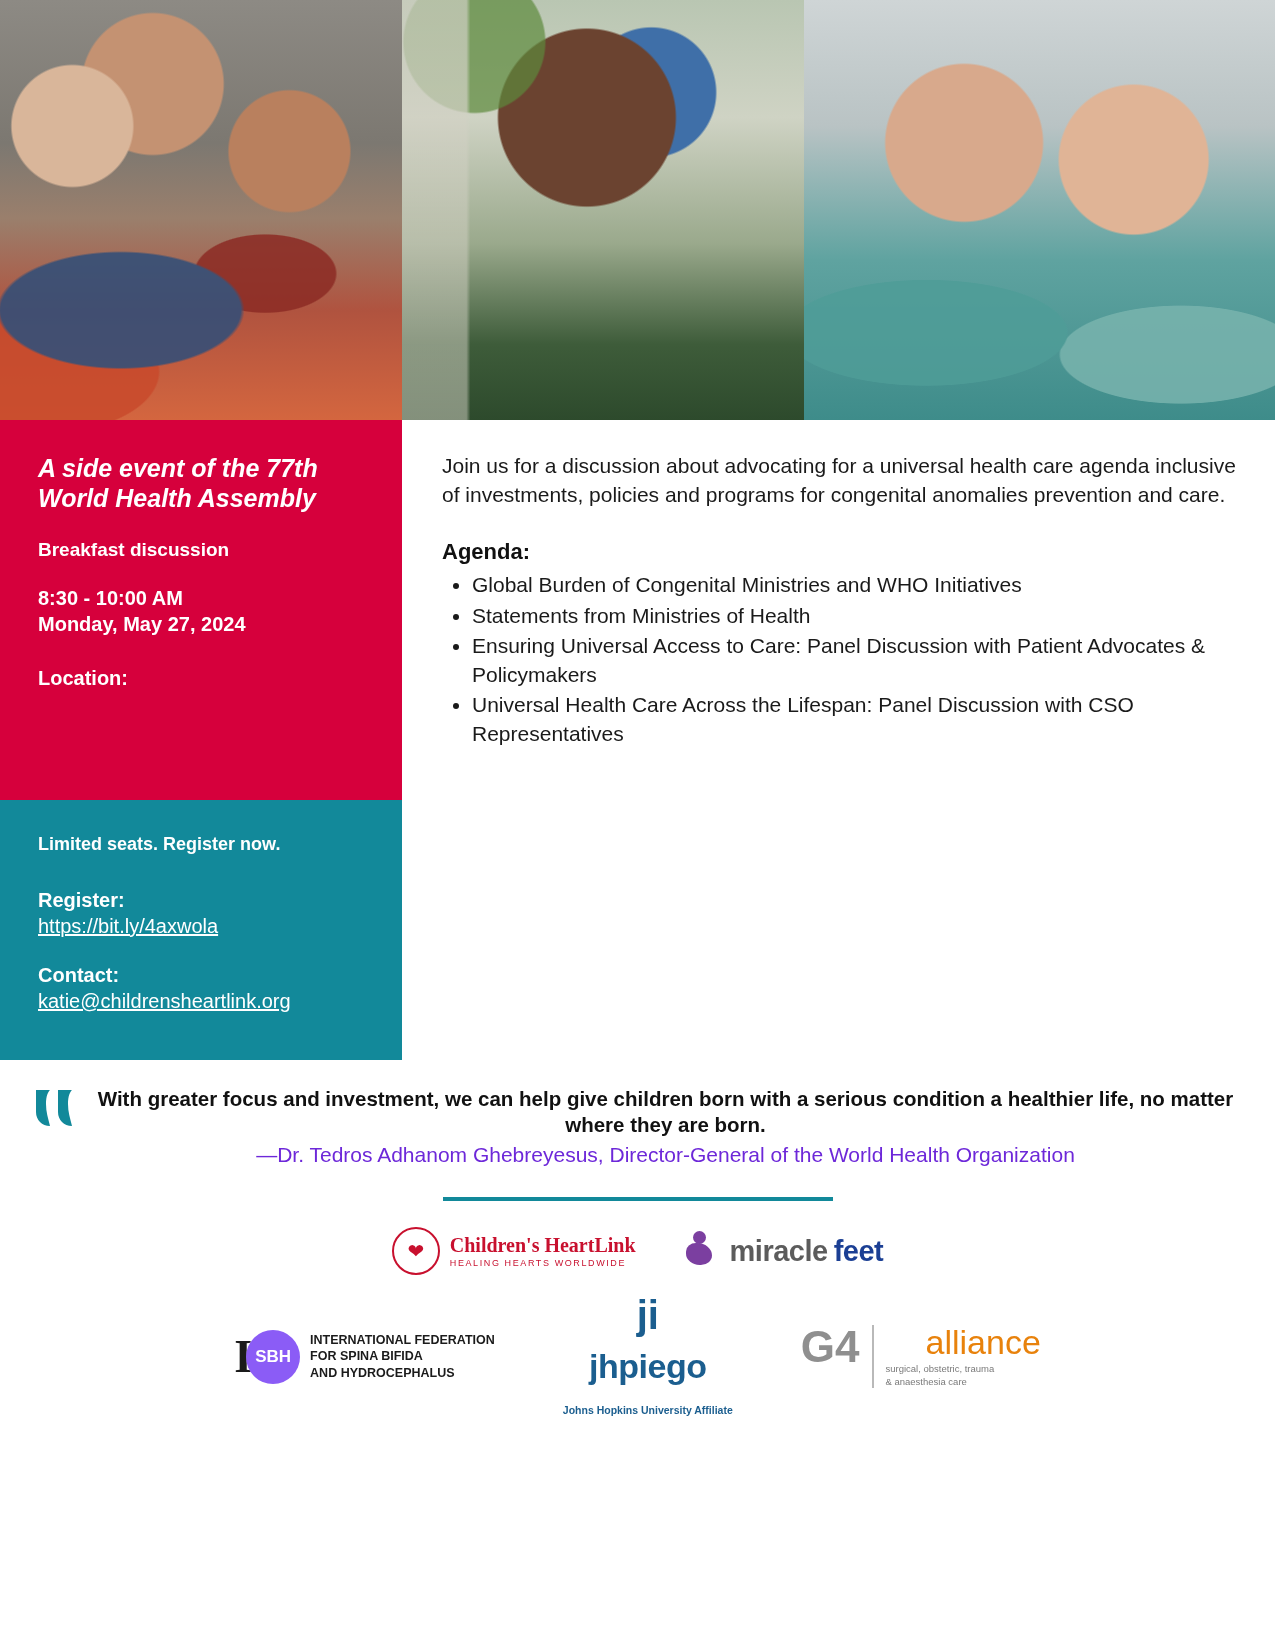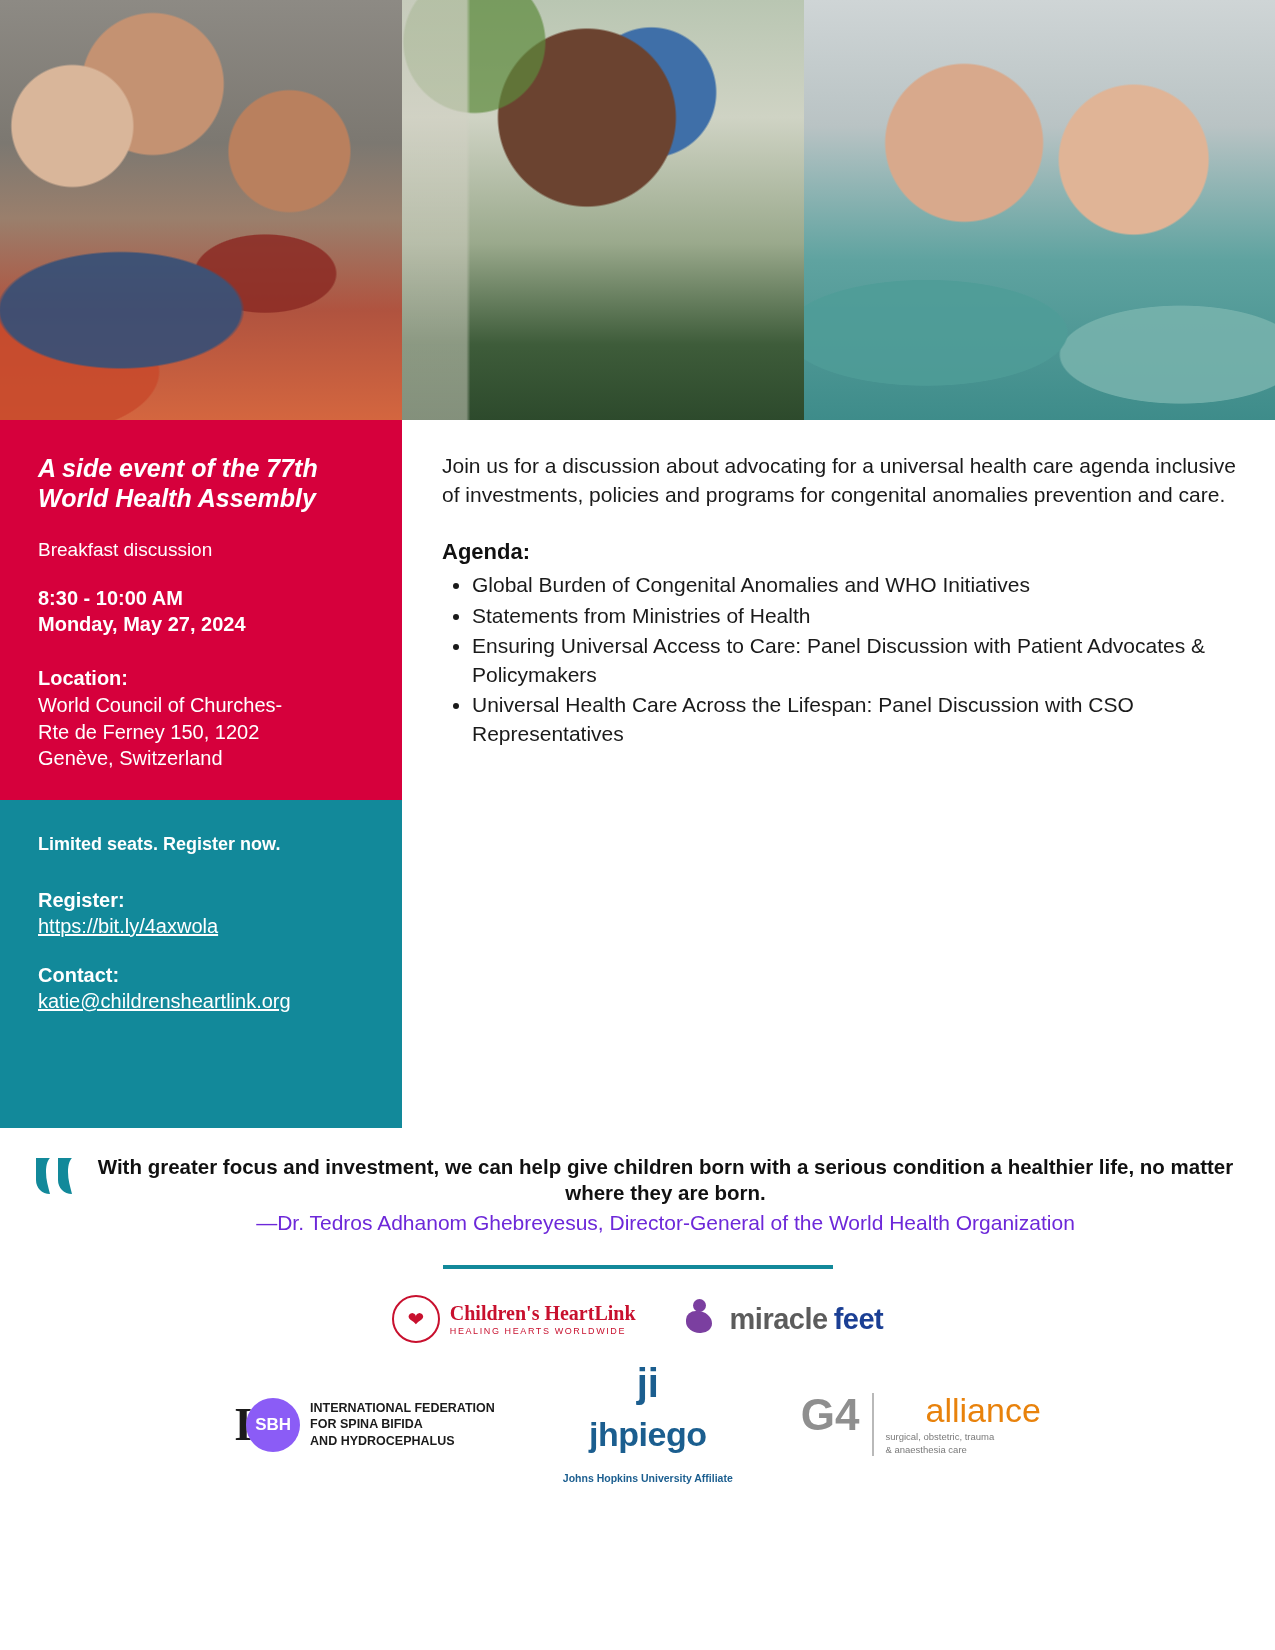--- a/index.html
+++ b/index.html
@@ -103,21 +103,21 @@
   }
   .red-box .kicker {
     font-size: 25px;
     font-weight: 700;
     font-style: italic;
     line-height: 1.18;
     margin: 0 0 26px 0;
   }
   .red-box .sub {
     font-size: 19px;
-    font-weight: 400;
+    font-weight: 700;
     margin: 0 0 24px 0;
   }
   .red-box .time {
     font-size: 20px;
     font-weight: 700;
     line-height: 1.3;
     margin: 0 0 30px 0;
   }
   .red-box .loc-label {
     font-size: 20px;
@@ -128,21 +128,21 @@
     font-size: 20px;
     font-weight: 400;
     line-height: 1.33;
     margin: 0;
   }
 
   .teal-box {
     background: #12899a;
     color: #ffffff;
     padding: 34px 30px 34px 38px;
-    height: 328px;
+    height: 260px;
     box-sizing: border-box;
   }
   .teal-box .limited {
     font-size: 18px;
     font-weight: 700;
     margin: 0 0 34px 0;
   }
   .teal-box .lbl {
     font-size: 20px;
     font-weight: 700;
@@ -344,42 +344,37 @@
   <div class="left-col">
 
     <div class="red-box">
       <p class="kicker">A side event of the 77th World Health Assembly</p>
       <p class="sub">Breakfast discussion</p>
       <p class="time">
         <span>8:30 - 10:00 AM</span><br>
         <span>Monday, May 27, 2024</span>
       </p>
       <p class="loc-label">Location:</p>
-      <p class="loc-body">
-        <span>World Council of Churches-</span><br>
-        <span>Rte de Ferney 150, 1202</span><br>
-        <span>Genève, Switzerland</span>
-      </p>
     </div>
 
     <div class="teal-box">
       <p class="limited">Limited seats. Register now.</p>
       <p class="lbl">Register:</p>
       <a class="lnk" href="#">https://bit.ly/4axwola</a>
       <p class="lbl">Contact:</p>
       <a class="lnk last" href="#">katie@childrensheartlink.org</a>
     </div>
 
   </div>
 
   <div class="right-col">
     <p class="intro">Join us for a discussion about advocating for a universal health care agenda inclusive of investments, policies and programs for congenital anomalies prevention and care.</p>
     <p class="agenda-label">Agenda:</p>
     <ul class="agenda">
-      <li>Global Burden of Congenital Anomalies and WHO Initiatives</li>
+      <li>Global Burden of Congenital Ministries and WHO Initiatives</li>
       <li>Statements from Ministries of Health</li>
       <li>Ensuring Universal Access to Care: Panel Discussion with Patient Advocates &amp; Policymakers</li>
       <li>Universal Health Care Across the Lifespan: Panel Discussion with CSO Representatives</li>
     </ul>
   </div>
 
 </div>
 
 <div class="quote-block">
   <svg class="quote-mark" viewBox="0 0 48 40">

